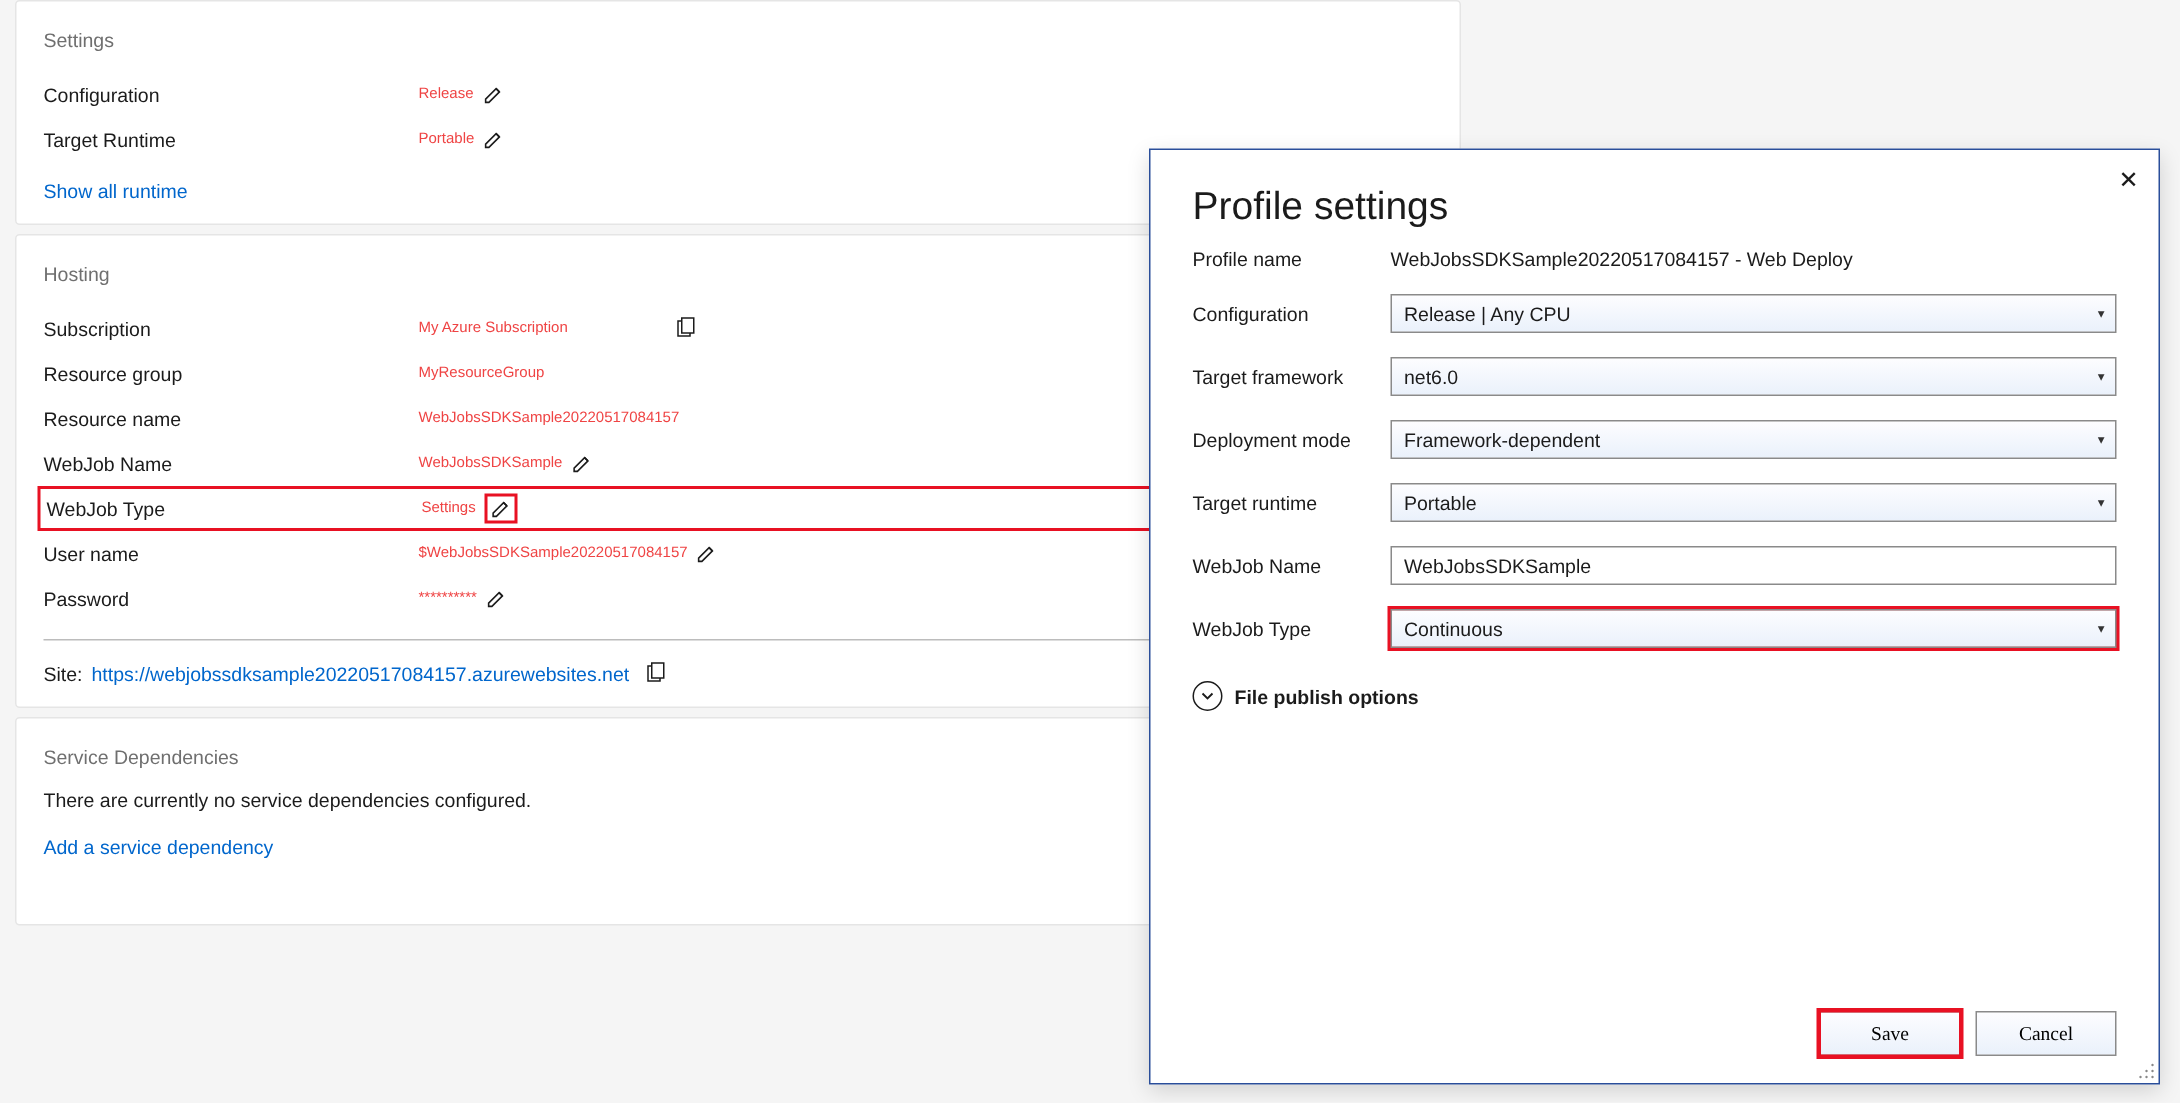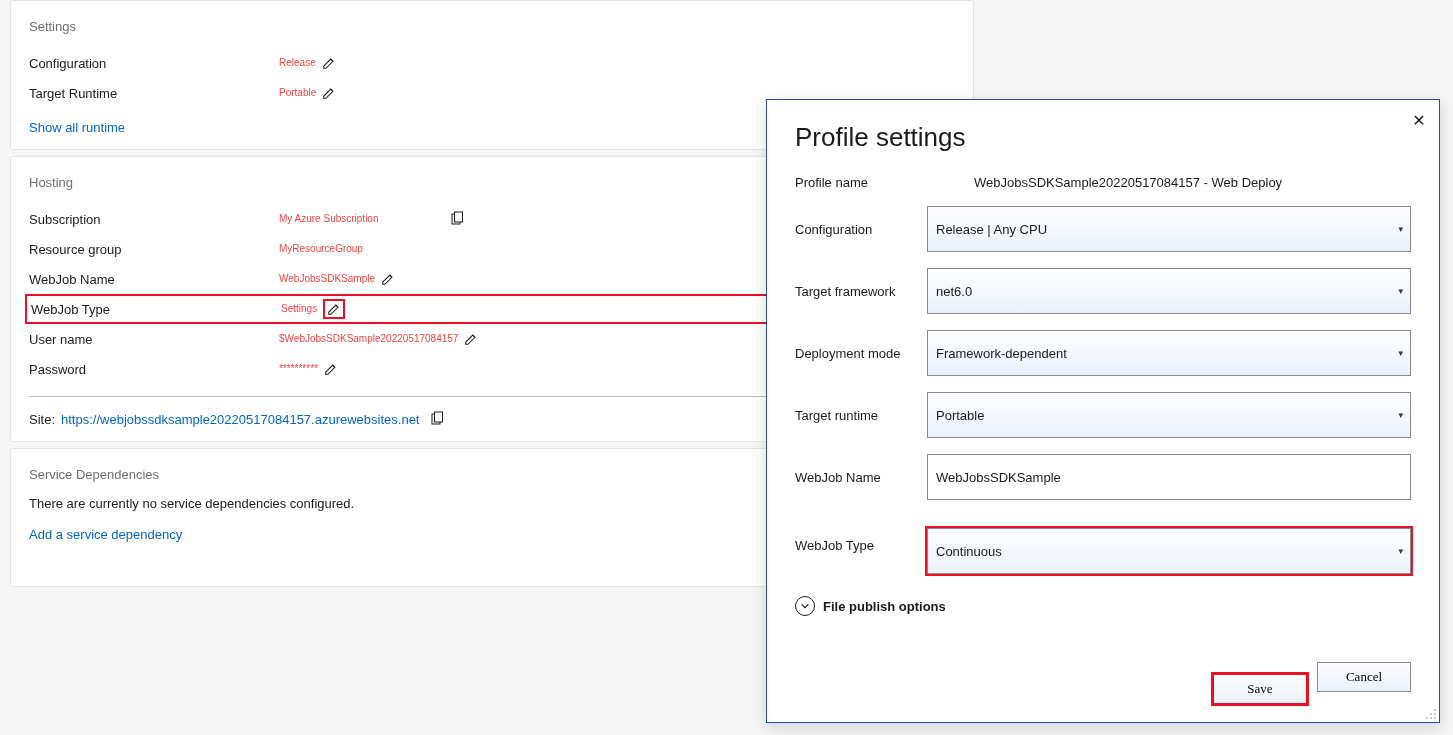--- a/index.html
+++ b/index.html
@@ -107,41 +107,40 @@
       cursor: pointer;
       display: flex;
       align-items: center;
       justify-content: center;
       font-size: 16px;
       color: #1b1b1b;
     }
     .dialog-title {
       font-size: 26px;
       font-weight: 400;
-      margin-bottom: 22px;
+      margin-bottom: 12px;
       color: #1b1b1b;
     }
     .form-row {
       display: flex;
       align-items: center;
       margin-bottom: 16px;
     }
     .form-label {
       width: 132px;
       font-size: 13px;
       color: #1b1b1b;
     }
     .form-static {
       font-size: 13px;
       color: #1b1b1b;
-      margin-left: 47px;
     }
     .form-select, .form-input {
       flex: 1;
-      height: 46px;
+      height: 26px;
       border: 1px solid #8a8a8a;
       font-family: inherit;
       font-size: 13px;
       padding: 0 8px;
       color: #1b1b1b;
     }
     .form-select {
       background: linear-gradient(#fdfdff, #eaf1fb);
       appearance: none;
       -webkit-appearance: none;
@@ -161,21 +160,20 @@
       font-size: 9px;
       color: #333;
     }
     .form-input {
       background: #ffffff;
     }
     .form-row.highlighted .select-wrap,
     .btn-highlighted {
       outline: 3px solid #e81123;
       outline-offset: -1px;
-      margin-top: 12px;
     }
     .expand-row {
       display: flex;
       align-items: center;
       gap: 8px;
       margin-top: 6px;
     }
     .chev-circle {
       width: 20px;
       height: 20px;
@@ -252,20 +250,24 @@
           <rect x="5.5" y="1" width="8" height="10" fill="#fff" stroke="#1b1b1b" stroke-width="1"></rect>
         </svg>
     </span>
   </div>
 
   <div class="kv-row">
     <div class="kv-label">Resource group</div>
     <div class="kv-value">MyResourceGroup</div>
   </div>
 
+  <div class="kv-row">
+    <div class="kv-label">Resource name</div>
+    <div class="kv-value">WebJobsSDKSample20220517084157</div>
+  </div>
 
   <div class="kv-row">
     <div class="kv-label">WebJob Name</div>
     <div class="kv-value">WebJobsSDKSample</div>
     <span class="pencil-icon">
       <svg viewBox="0 0 16 16" width="14" height="14">
           <path d="M2 11.5 L10 3.5 L12.5 6 L4.5 14 L2 14 Z" fill="none" stroke="#1b1b1b" stroke-width="1.2"></path>
           <path d="M10 3.5 L12.5 6" stroke="#1b1b1b" stroke-width="1.2"></path>
         </svg>
     </span>

